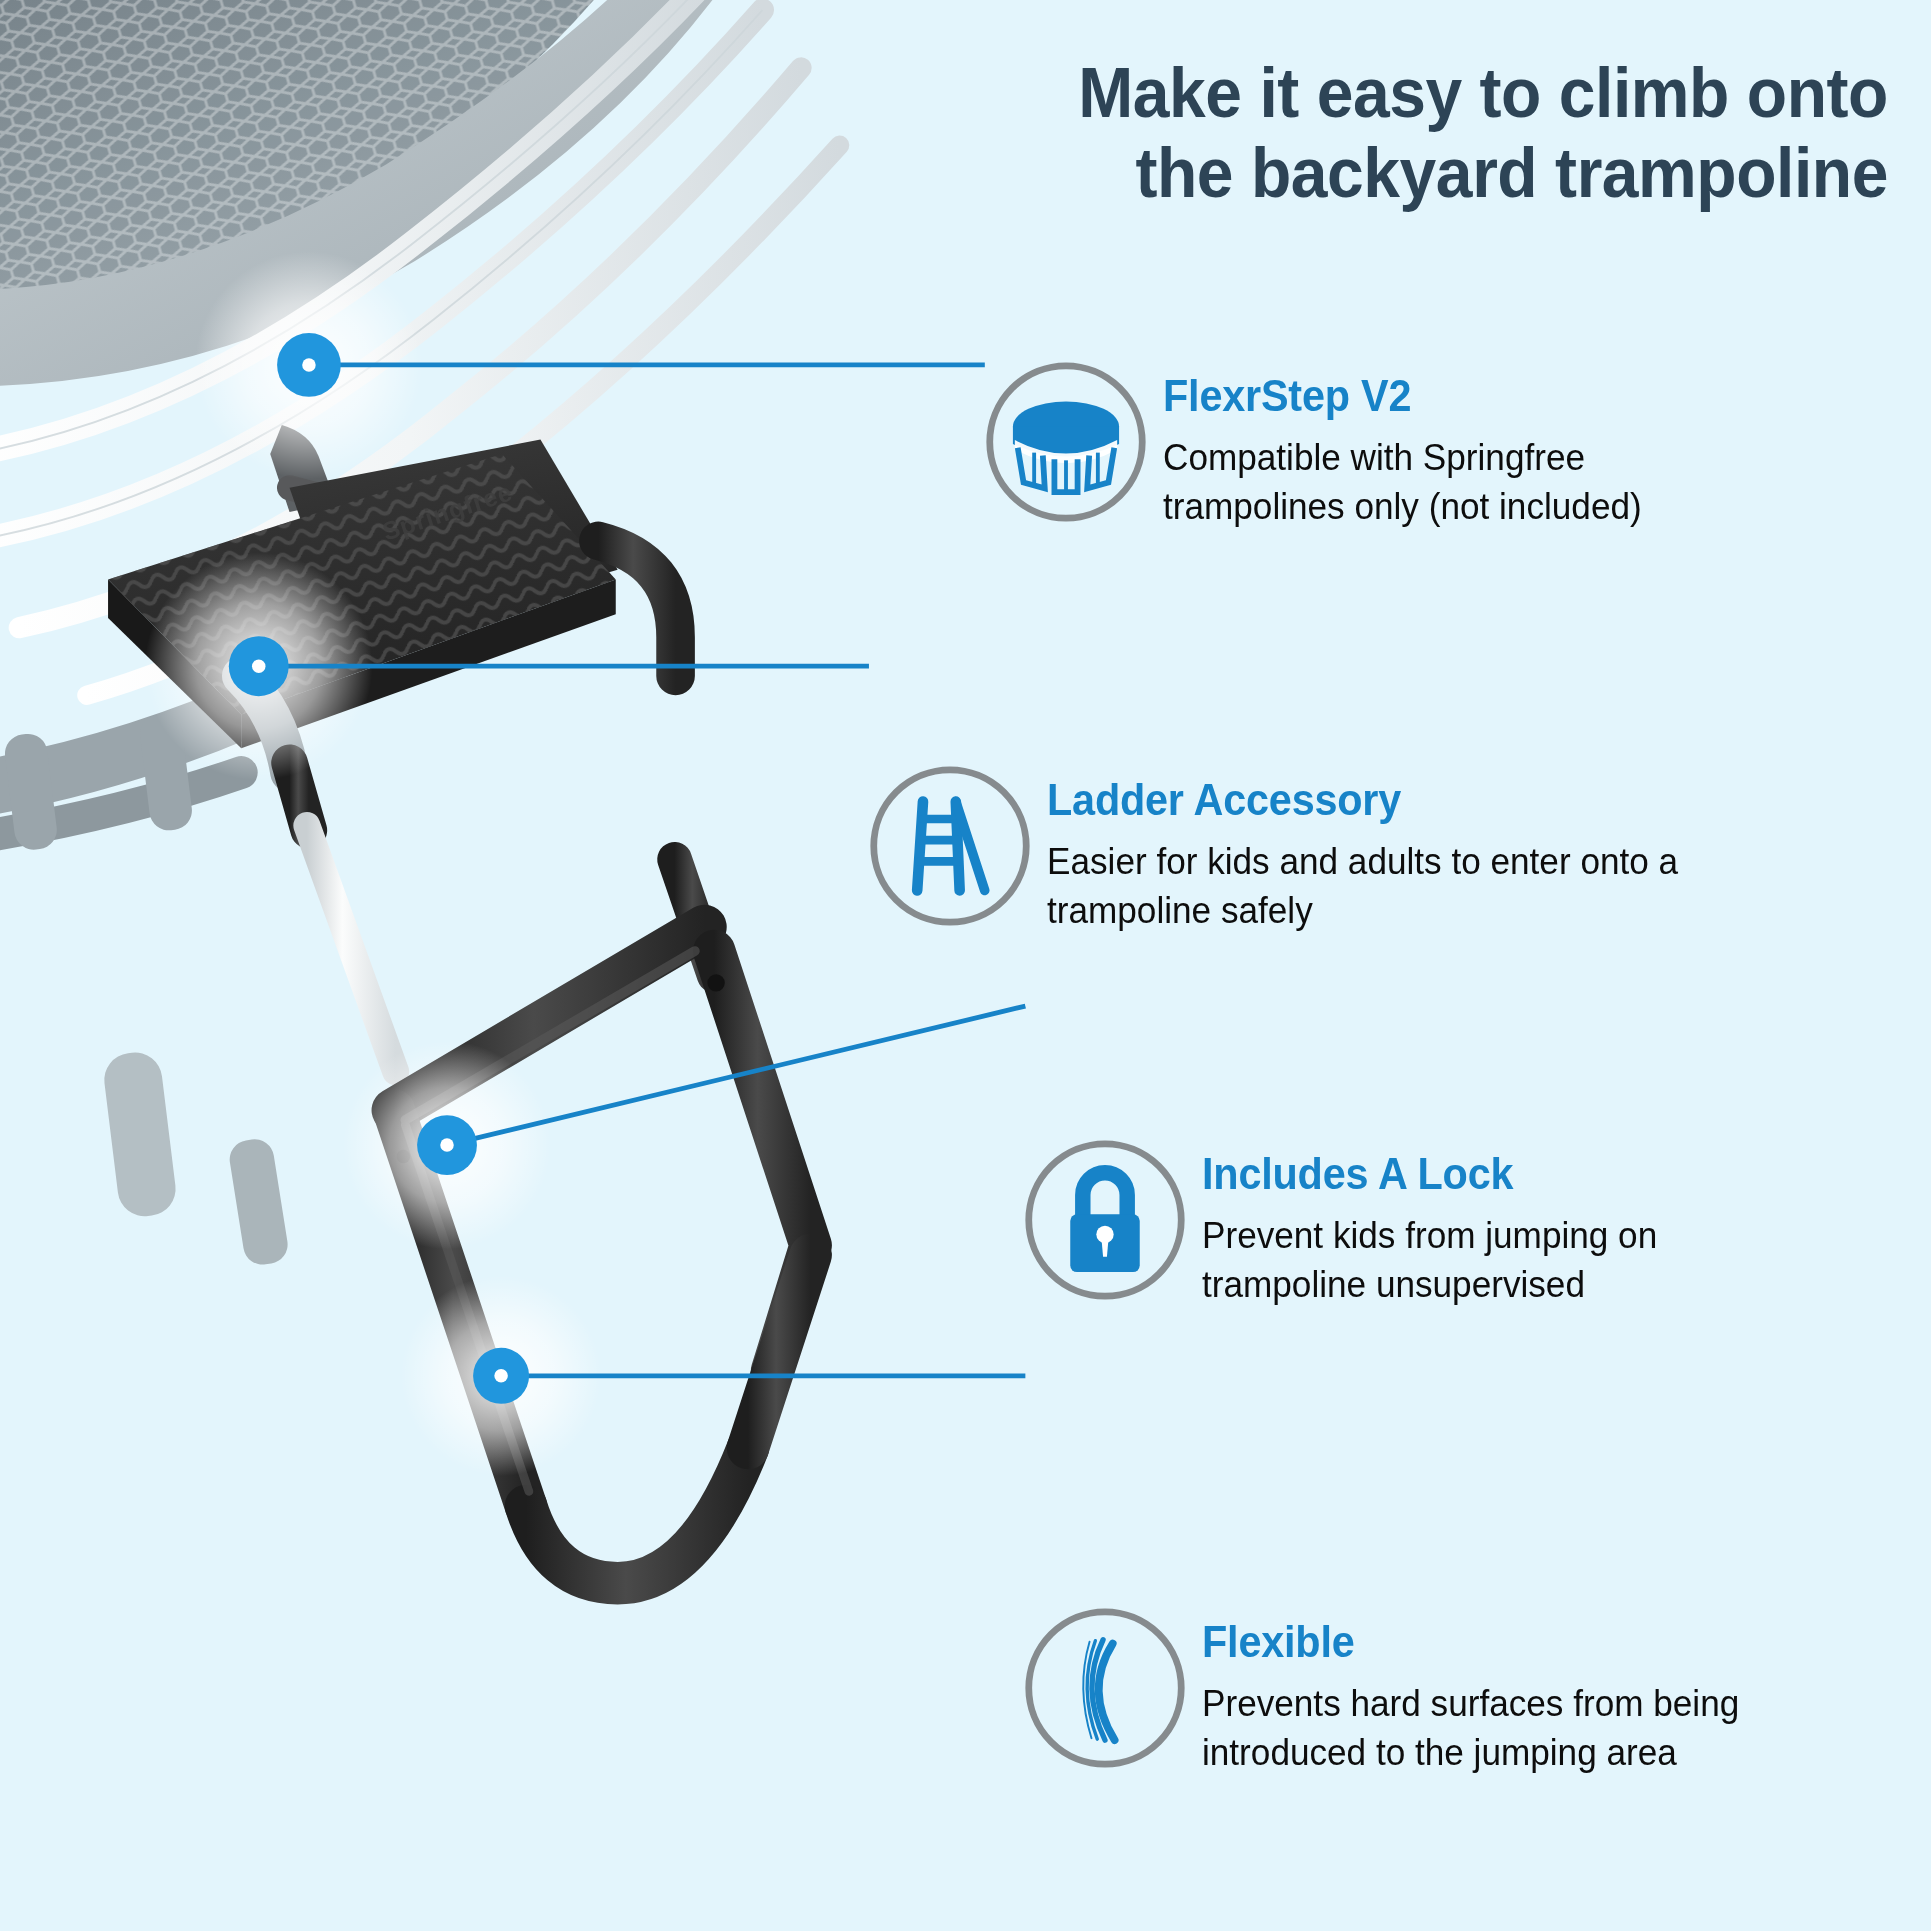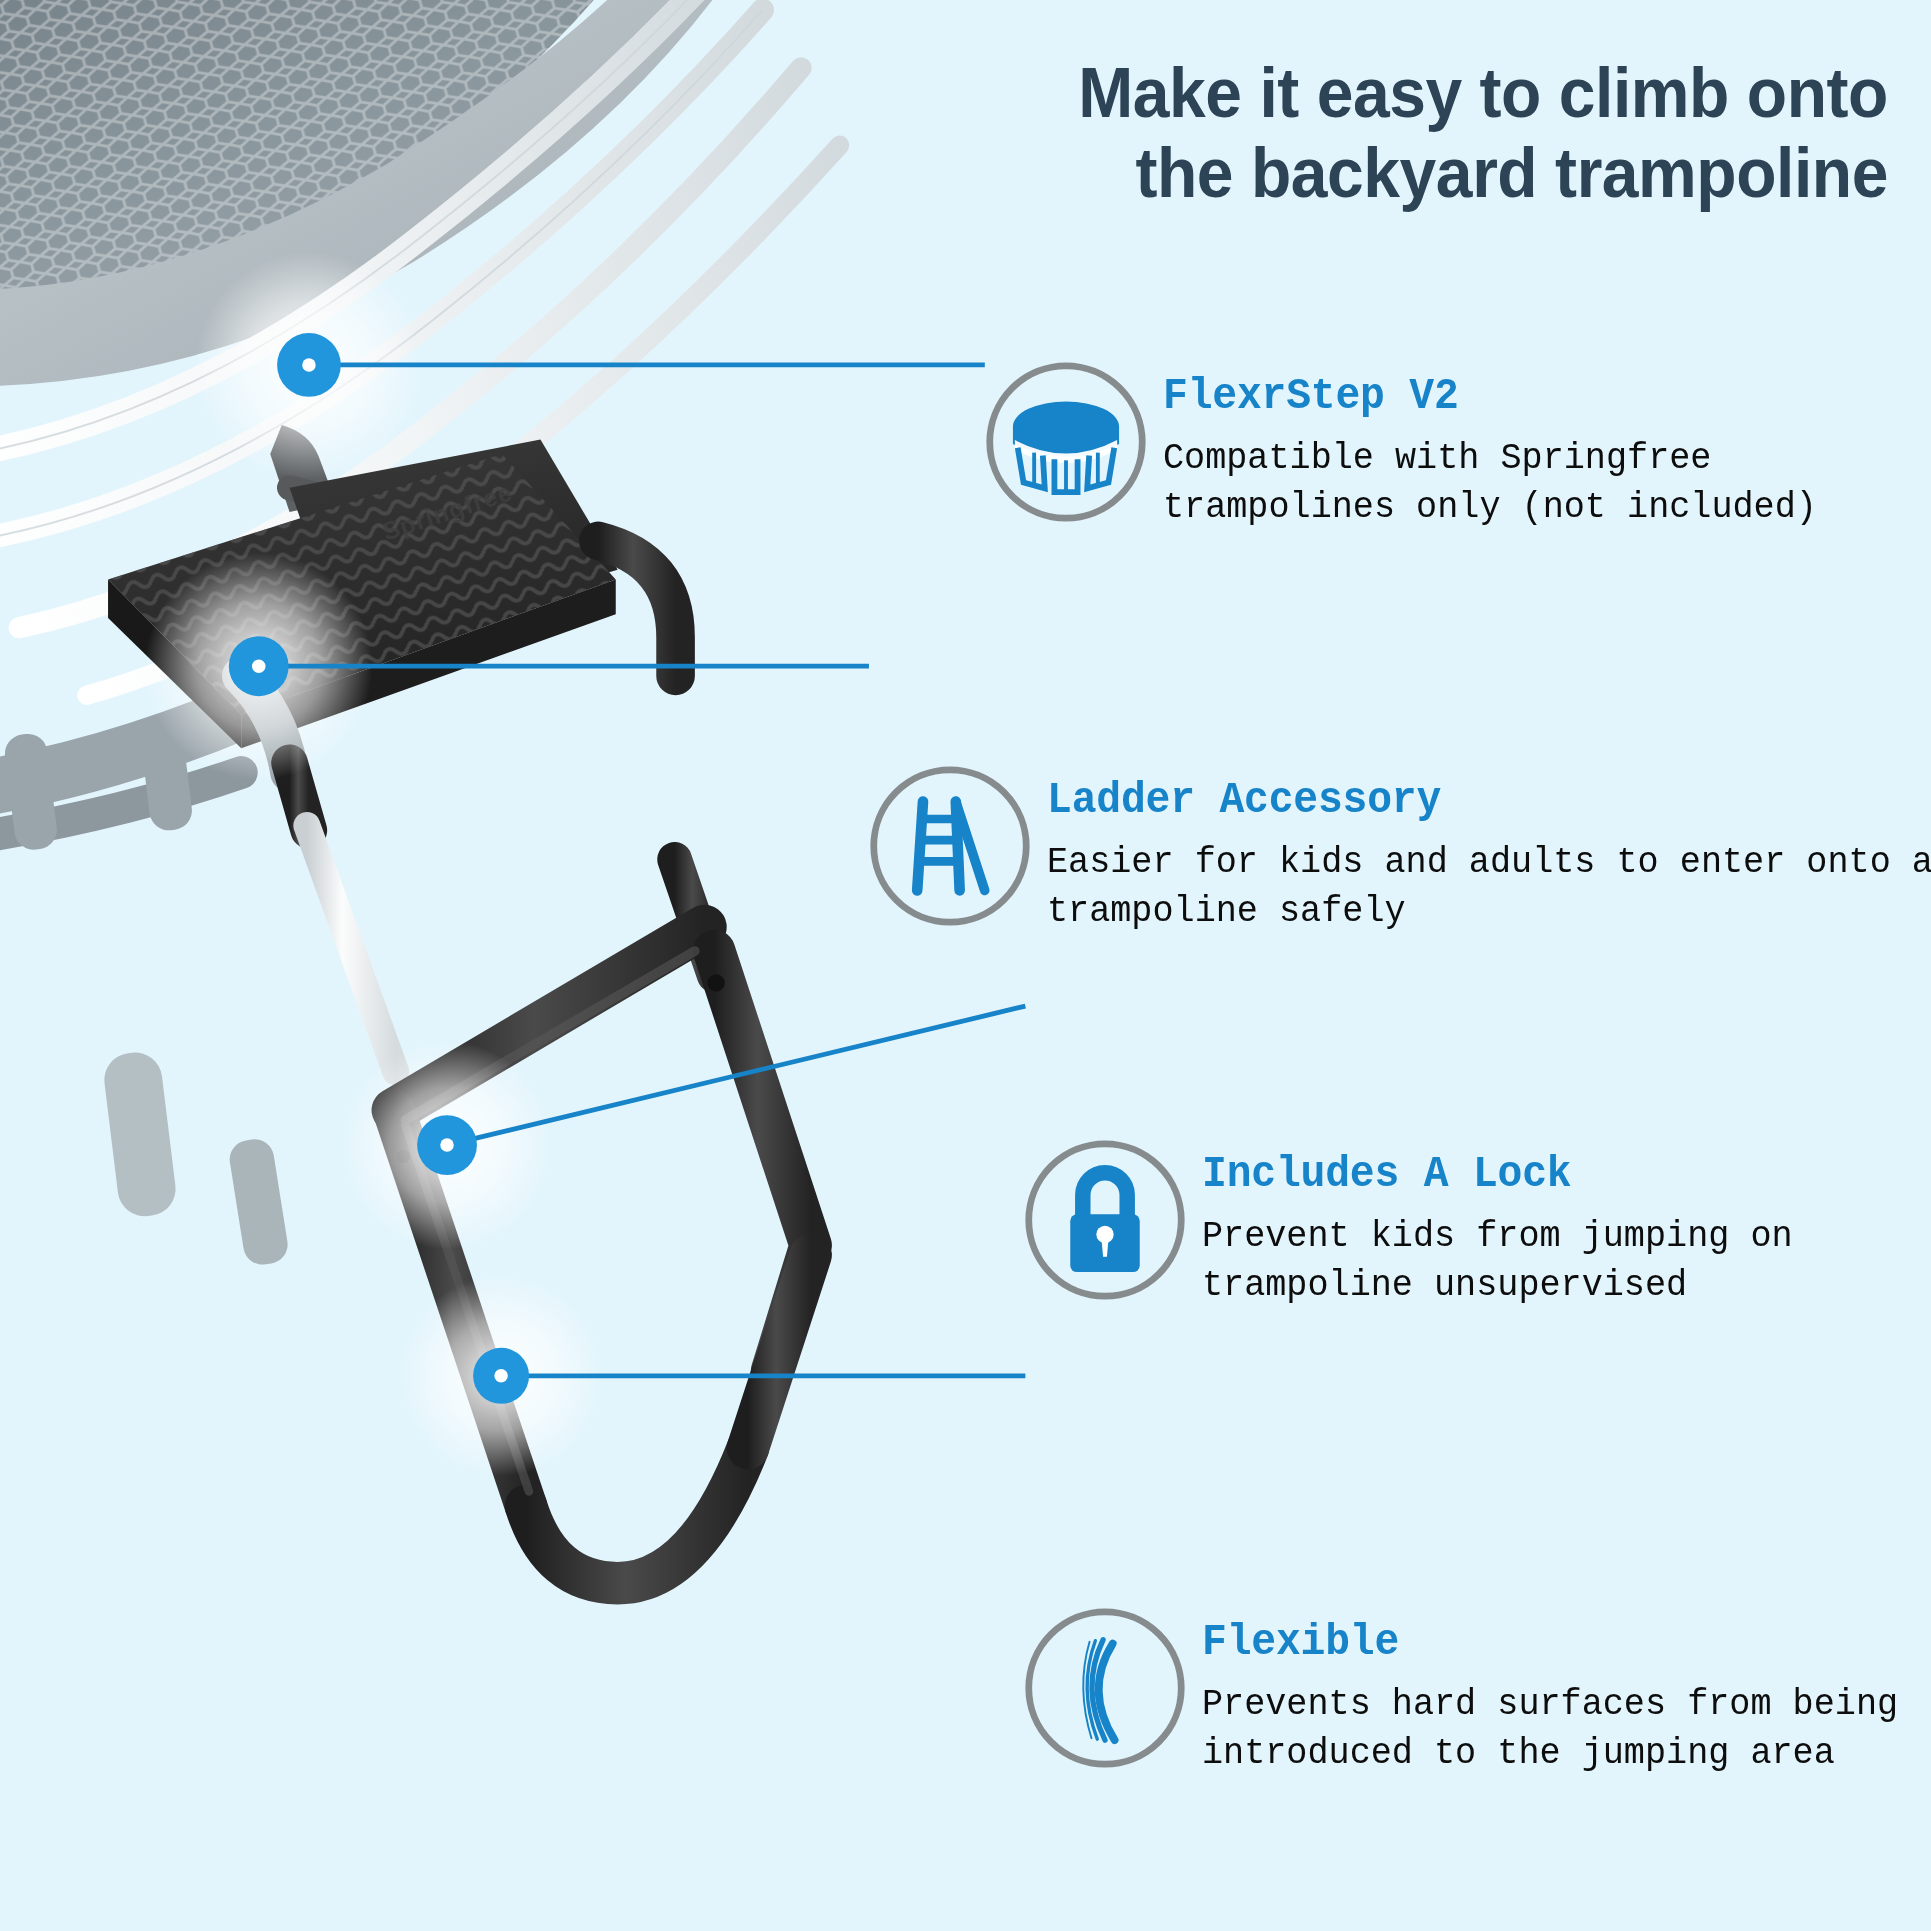--- a/index.html
+++ b/index.html
@@ -25,21 +25,21 @@
     font-weight:bold;
     font-size:71px;
     line-height:1.13;
     letter-spacing:-0.5px;
     transform:scaleX(0.93);
     transform-origin:right top;
   }
   .headline .l{display:block;white-space:nowrap;}
 
   
-  .feature{position:absolute;display:flex;align-items:flex-start;font-family:Liberation Mono, monospace;}
+  .feature{position:absolute;display:flex;align-items:flex-start;}
   .icon-wrap{
     width:166px;height:166px;flex:0 0 166px;
     position:relative;
   }
   .icon-wrap svg{position:absolute;left:0;top:0;}
   .ftext{margin-left:13.5px;padding-top:15.4px;}
   .ftitle{
     color:#1783c8;
     font-weight:bold;
     font-size:44px;

